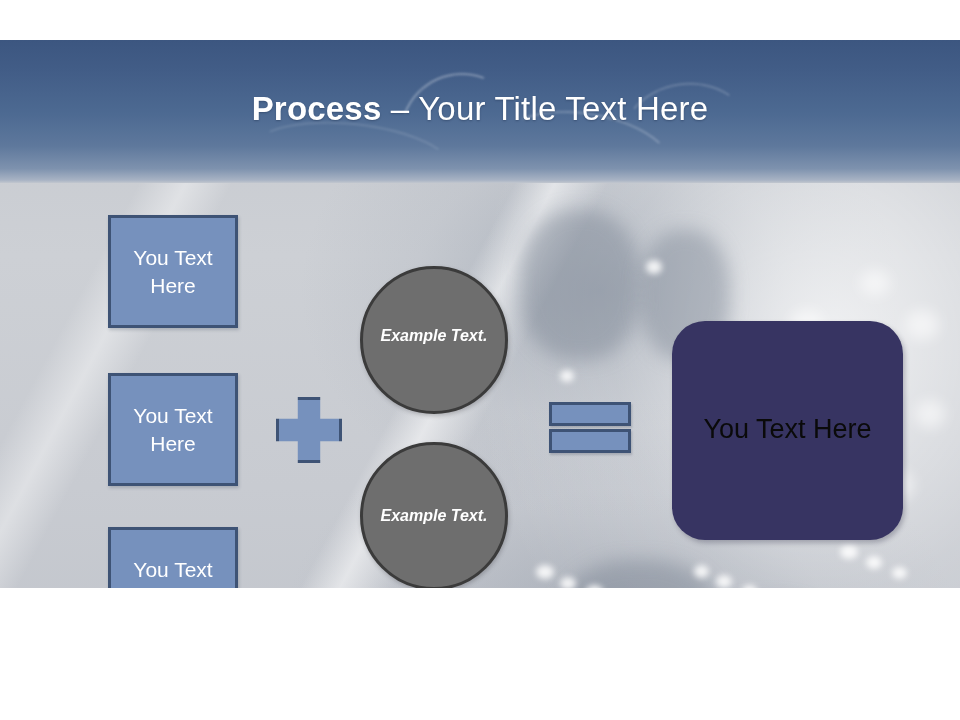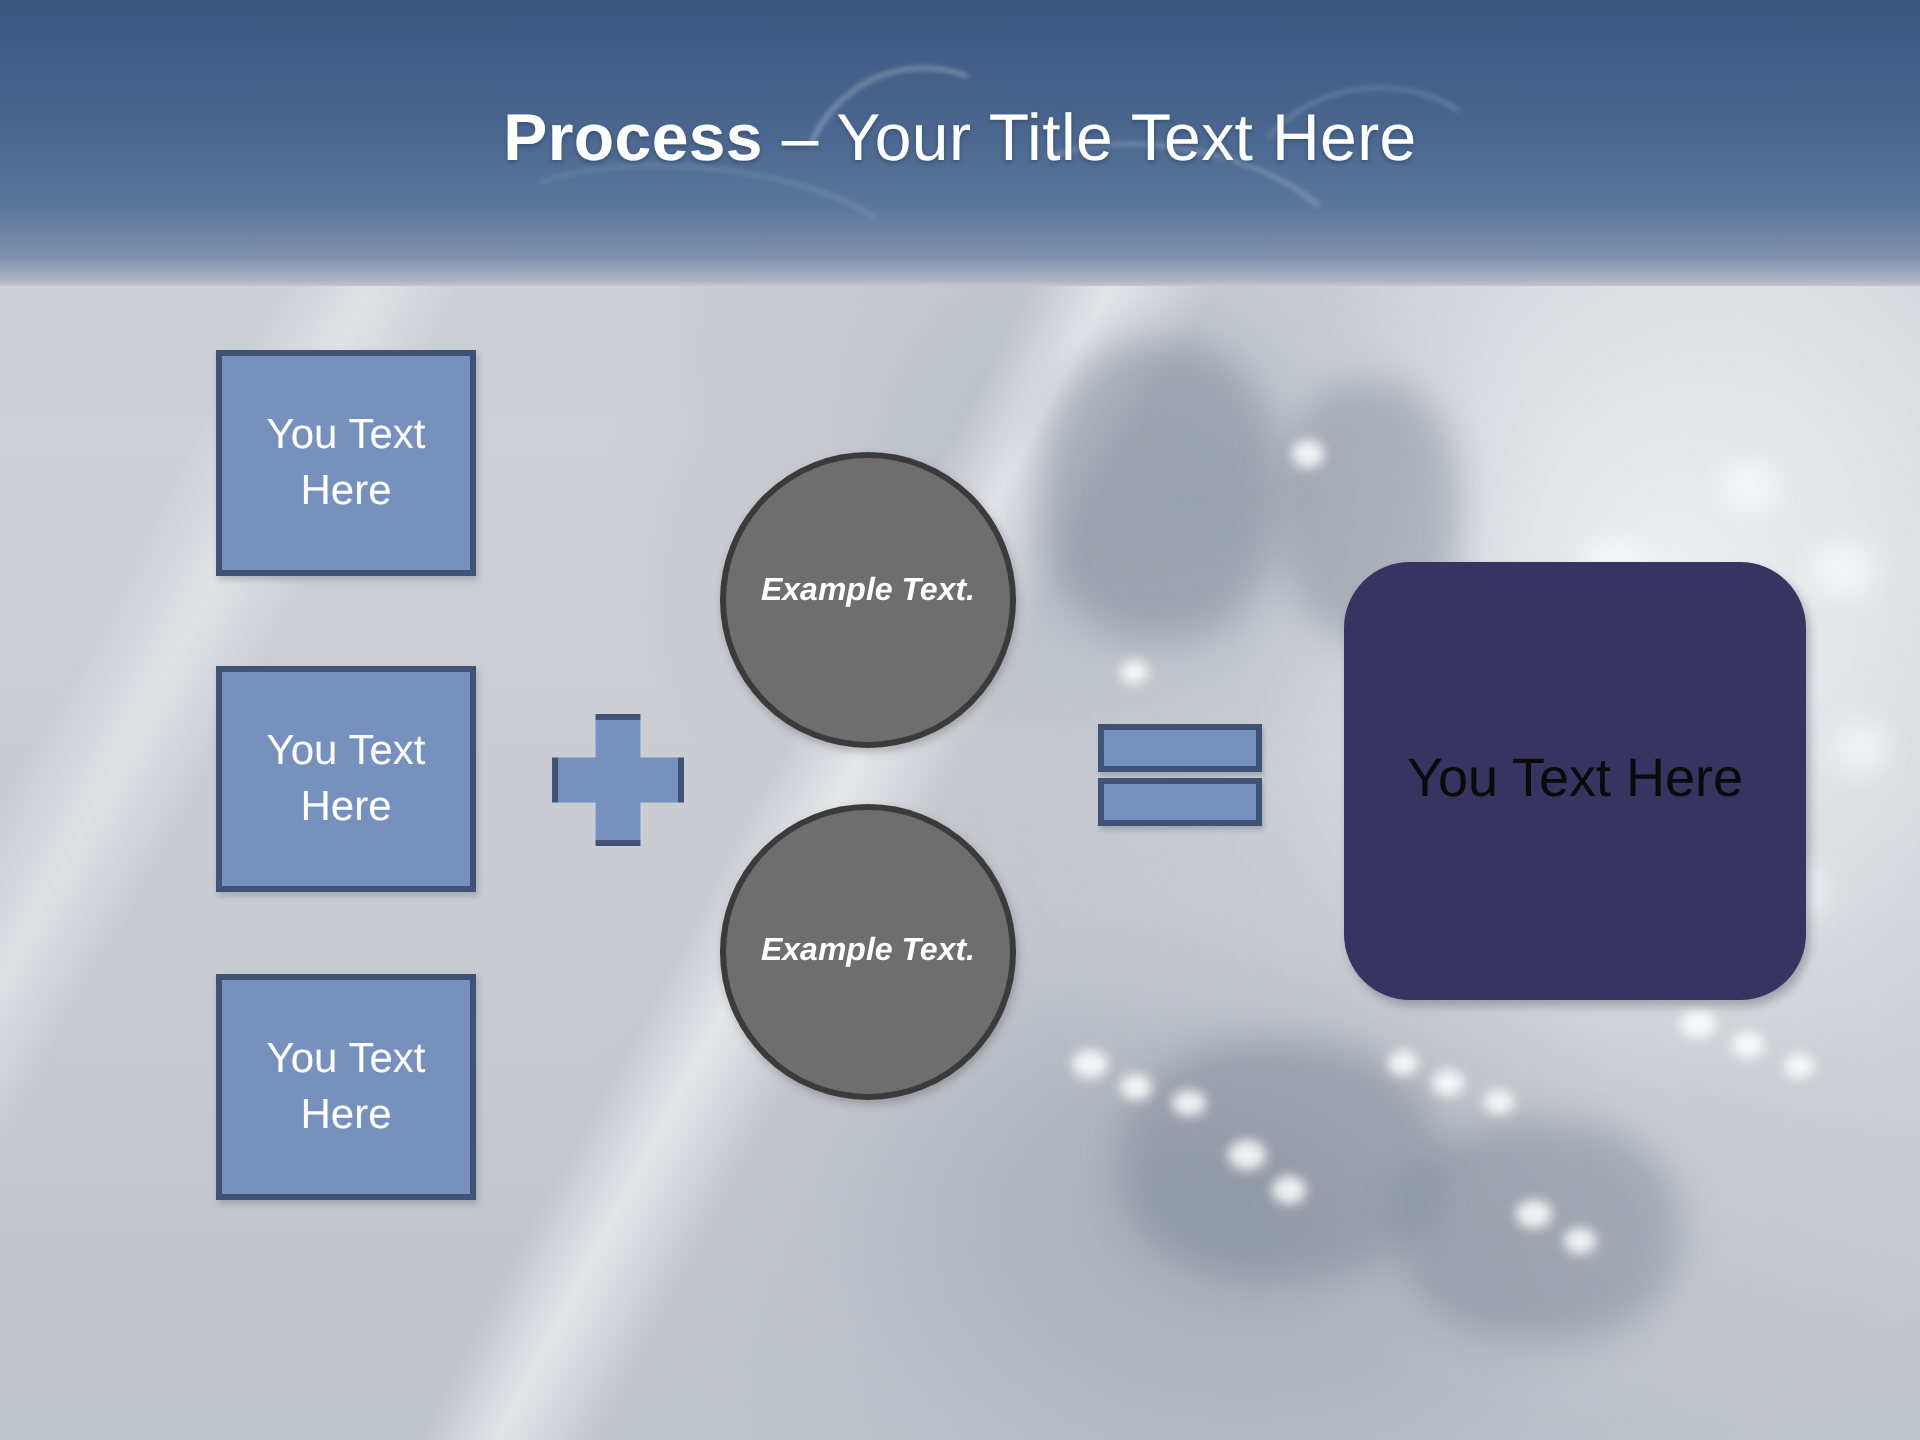--- a/index.html
+++ b/index.html
@@ -8,23 +8,24 @@
     padding: 0;
     background: #ffffff;
   }
   body {
     font-family: "Liberation Sans", sans-serif;
   }
 
   #slide {
     position: relative;
     width: 960px;
-    height: 720px;
+    height: 548px;
     overflow: hidden;
     background: #c9ccd2;
+    margin-top: 40px;
   }
 
   
   .bg-photo {
     position: absolute;
     left: 0; top: 0;
     width: 960px; height: 720px;
     background:
       
       linear-gradient(118deg, rgba(255,255,255,0) 44%, rgba(255,255,255,0.55) 47%, rgba(255,255,255,0.0) 51%),

